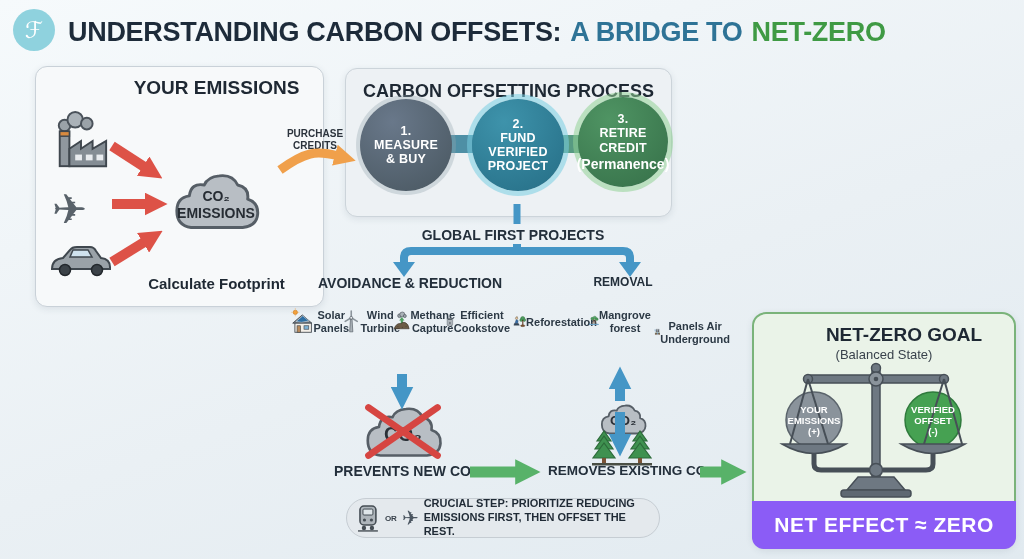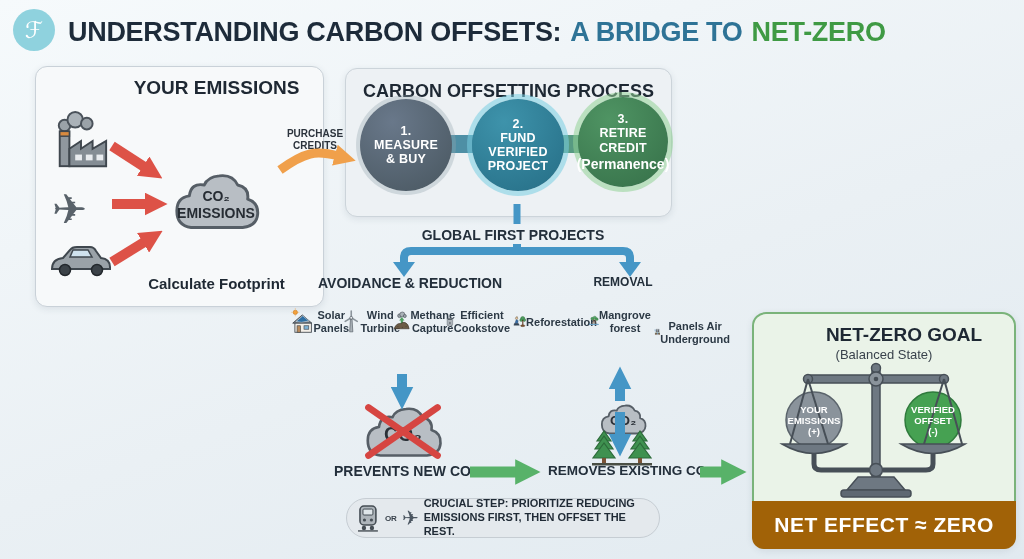--- a/index.html
+++ b/index.html
@@ -40,21 +40,21 @@
   .plabel{margin-top:2px;font-size:11px;font-weight:700;color:#2c3945;text-align:center;line-height:1.15;}
   
   .pill{left:346px;top:498px;width:314px;height:40px;border-radius:21px;background:#e4e9ed;
     border:1.5px solid #c6cdd3;display:flex;align-items:center;padding-left:9px;box-sizing:border-box;gap:5px;}
   .or{font-size:8px;font-weight:700;color:#39424c;}
   .pilltext{font-size:11px;font-weight:800;line-height:1.25;white-space:pre-line;color:#1f2a35;}
   .pillplane{font-size:20px;color:#4a5560;line-height:1;}
   
   .weight{position:absolute;width:68px;text-align:center;color:#fff;font-size:9.5px;font-weight:800;
     line-height:1.16;white-space:pre-line;}
-  .banner{position:absolute;left:-2px;bottom:-2px;width:264px;height:48px;background:#a16207;
+  .banner{position:absolute;left:-2px;bottom:-2px;width:264px;height:48px;background:#8b5cf6;
     border-radius:0 0 12px 12px;display:flex;align-items:center;justify-content:center;
     color:#fff;font-size:21px;font-weight:800;letter-spacing:.5px;margin-top:42px;}
   .purch{font-size:10px;font-weight:800;text-align:center;white-space:pre-line;line-height:1.2;color:#2b333c;}
 </style>
 </head>
 <body>
 
 <div id="canvas">
 
   <div class="abs logo">

